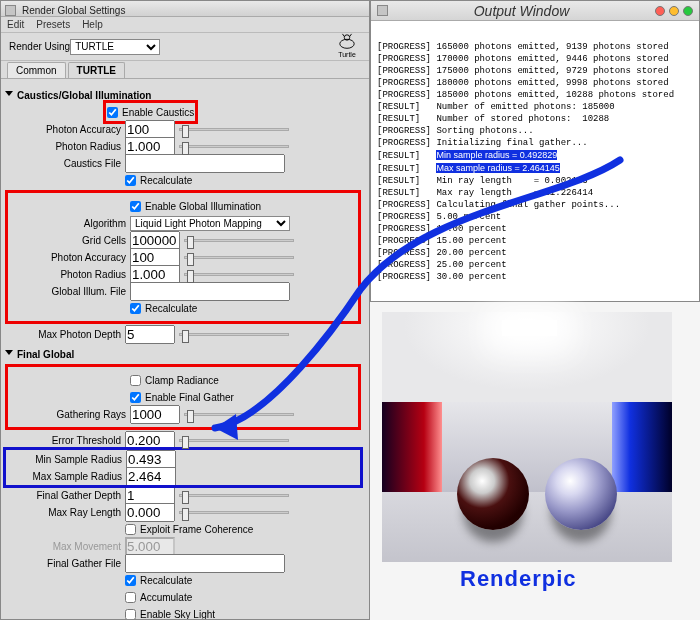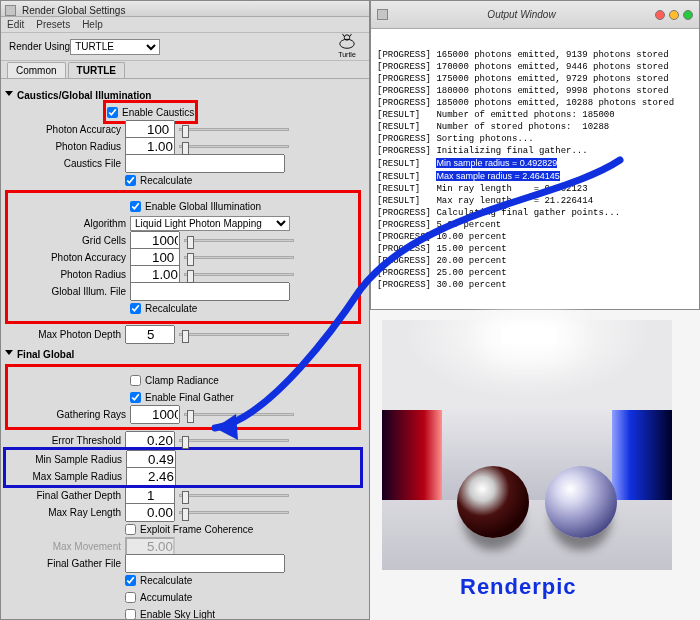--- a/index.html
+++ b/index.html
@@ -23,36 +23,36 @@
 .tab.active { background:#dcdcdc; font-weight:bold;}
 
 .panel-scroll { flex:1; overflow:hidden; padding:4px 8px 4px 4px; }
 .section-head { display:flex; align-items:center; height:16px; font-weight:bold; font-size:10px; gap:4px; margin-top:4px;}
 .triangle { width:0; height:0; border-left:5px solid #000; border-top:4px solid transparent; border-bottom:4px solid transparent; }
 .triangle.open { border-left:4px solid transparent; border-right:4px solid transparent; border-top:5px solid #000; }
 
 .row { display:flex; align-items:center; height:16px; margin:1px 0;}
 .row .lbl { width:120px; text-align:right; padding-right:4px; font-size:10px; color:#000;}
 .row .lbl.dim { color:#999; }
-.row input.small { width:50px;padding-left:20px; }
+.row input.small { width:50px; }
 .row input.med { width:160px; }
 .row .slider { width:110px; height:3px; background:#ccc; border:1px solid #aaa; position:relative; margin-left:4px;}
 .row .slider::after { content:""; position:absolute; left:2px; top:-4px; width:5px; height:11px; background:#eee; border:1px solid #666; }
 .row select { height:15px; font-size:10px; border:1px solid #888; background:#fff; width:160px;}
 .chk { display:flex; align-items:center; gap:4px; font-size:10px; height:16px;}
 .chk input { width:11px; height:11px; }
 
 .hilite-red { outline:3px solid #e00; outline-offset:-1px; padding:2px;}
 .hilite-red2 { border:3px solid #e00; padding:4px 2px; margin:2px 0;}
 .hilite-blue { outline:3px solid #11c; outline-offset:-1px; padding:1px;}
 
 
 .right-col { width:330px; display:flex; flex-direction:column; }
 .out-win { border:1px solid #888; background:#ececec; }
-.out-title { height:28px; background:linear-gradient(#e9e9e9,#d5d5d5); display:flex; align-items:center; padding:0 6px; font-size:10px; border-bottom:1px solid #aaa;}
+.out-title { height:20px; background:linear-gradient(#e9e9e9,#d5d5d5); display:flex; align-items:center; padding:0 6px; font-size:14px; border-bottom:1px solid #aaa;}
 .out-title .t { flex:1; text-align:center; font-style:italic; color:#333;}
 .dots { display:flex; gap:4px; }
 .dot { width:10px; height:10px; border-radius:50%; border:1px solid #777;}
 .dot.r { background:#ff5f56;} .dot.y{background:#ffbd2e;} .dot.g{background:#27c93f;}
 .out-body { font-family:"Courier New",monospace; font-size:9px; line-height:12px; padding:20px 6px; background:#fff; white-space:pre; overflow:hidden; height:280px;}
 .out-body .hl { background:#1030e0; color:#fff; }
 
 .render-img { width:290px; height:250px; margin:10px 12px 0 12px; position:relative; background:linear-gradient(#fff,#eef);}
 
 .render-img .ceil { position:absolute; top:0; left:0; right:0; height:90px; background:radial-gradient(ellipse at 50% 15%, #fff 0%, #e8e8ea 60%);}

